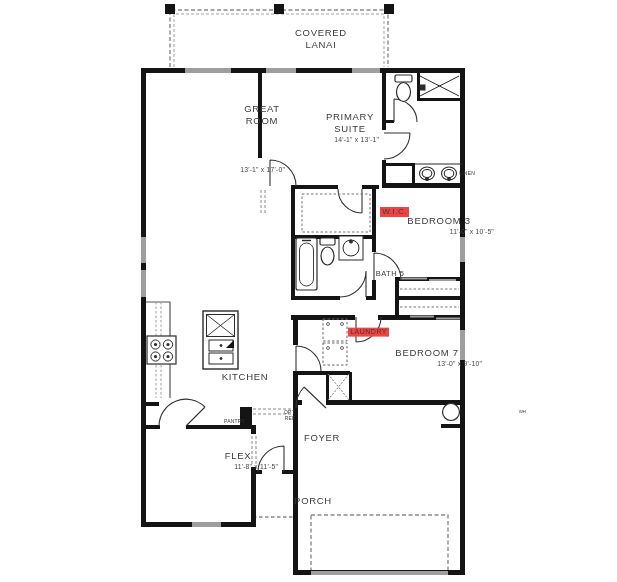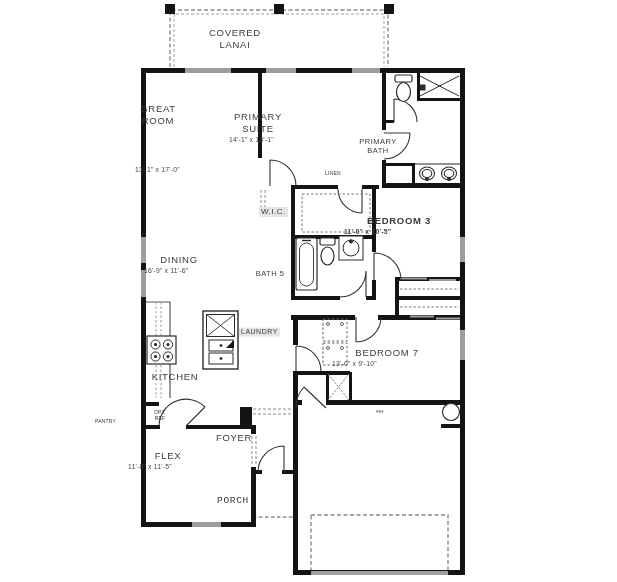--- a/index.html
+++ b/index.html
@@ -1,26 +1,26 @@
 <!DOCTYPE html>
 <html><head>
 <meta charset="utf-8">
 <style>
   html,body{margin:0;padding:0;background:#fff;}
   #stage{position:relative;width:617px;height:582px;background:#ffffff;overflow:hidden;
          font-family:"Liberation Sans",sans-serif;}
   #linework{position:absolute;left:0;top:0;}
   .lbl{position:absolute;transform:translate(-50%,-50%);width:150px;display:flex;
-       flex-direction:column;align-items:flex-start;text-align:center;color:#3a3a3a;
+       flex-direction:column;align-items:flex-end;text-align:center;color:#3a3a3a;
        font-size:9.5px;letter-spacing:.7px;line-height:1.25;}
   .lbl .dm{font-size:6.8px;letter-spacing:.2px;margin-top:1px;white-space:nowrap;color:#464646;}
   .lbl.md{font-size:7.5px;letter-spacing:.5px;}
   .lbl.sm{font-size:5px;letter-spacing:.2px;}
   .lbl.xs{font-size:4.4px;letter-spacing:0;}
-  .lbl.bg .nm{background:#e5e5e5;padding:0 2px;}
+  .lbl.bg .nm{background:#ef4444;padding:0 2px;}
 </style>
 </head>
 <body>
 
 <div id="stage">
 
 <svg id="linework" width="617" height="582" viewBox="0 0 617 582">
 
   <g fill="none" stroke="#8a8a8a" stroke-width="1.4" stroke-dasharray="4,2.5">
     <path d="M170,67 L170,10 L388,10 L388,67"></path>
@@ -220,45 +220,38 @@
   <div class="lbl" style="left:210px;top:139px;gap:38px;">
     <span class="nm" style="width:46px">GREAT ROOM</span>
     <span class="dm">13'-1" x 17'-0"</span>
   </div>
 
   <div class="lbl" style="left:304px;top:128px;">
     <span class="nm" style="width:58px">PRIMARY SUITE</span>
     <span class="dm">14'-1" x 13'-1"</span>
   </div>
 
-  <div class="lbl md" style="left:428px;top:146px;">
-    <span class="nm" style="width:50px">PRIMARY BATH</span>
-  </div>
 
   <div class="lbl sm" style="left:400px;top:173px;">
     <span class="nm">LINEN</span>
   </div>
 
-  <div class="lbl" style="left:419px;top:226px;font-weight:bold;">
+  <div class="lbl" style="left:419px;top:226px;">
     <span class="nm" style="width:110px">BEDROOM 3</span>
     <span class="dm">11'-0" x 10'-5"</span>
   </div>
 
   <div class="lbl md bg" style="left:334px;top:212px;font-size:8px;">
     <span class="nm">W.I.C.</span>
   </div>
 
   <div class="lbl md" style="left:330px;top:274px;">
     <span class="nm" style="width:30px">BATH 5</span>
   </div>
 
-  <div class="lbl" style="left:219px;top:265px;">
-    <span class="nm" style="width:70px">DINING</span>
-    <span class="dm">16'-9" x 11'-6"</span>
-  </div>
 
   <div class="lbl" style="left:210px;top:377px;">
     <span class="nm" style="width:80px">KITCHEN</span>
   </div>
 
   <div class="lbl md bg" style="left:314px;top:332px;font-size:7px;">
     <span class="nm">LAUNDRY</span>
   </div>
 
   <div class="lbl" style="left:407px;top:358px;">
@@ -267,30 +260,30 @@
   </div>
 
   <div class="lbl sm" style="left:170px;top:421px;">
     <span class="nm">PANTRY</span>
   </div>
 
   <div class="lbl sm" style="left:225px;top:415px;">
     <span class="nm" style="width:20px">OPT. REF</span>
   </div>
 
-  <div class="lbl" style="left:274px;top:438px;">
+  <div class="lbl" style="left:282px;top:438px;">
     <span class="nm" style="width:70px">FOYER</span>
   </div>
 
   <div class="lbl" style="left:203px;top:461px;">
     <span class="nm" style="width:80px">FLEX</span>
     <span class="dm">11'-8" x 11'-5"</span>
   </div>
 
-  <div class="lbl" style="left:273px;top:501px;font-family:Liberation Mono, monospace;">
+  <div class="lbl" style="left:273px;top:501px;">
     <span class="nm" style="width:70px">PORCH</span>
   </div>
 
 
   <div class="lbl xs" style="left:451px;top:412px;">
     <span class="nm">WH</span>
   </div>
 
 </div>
 

